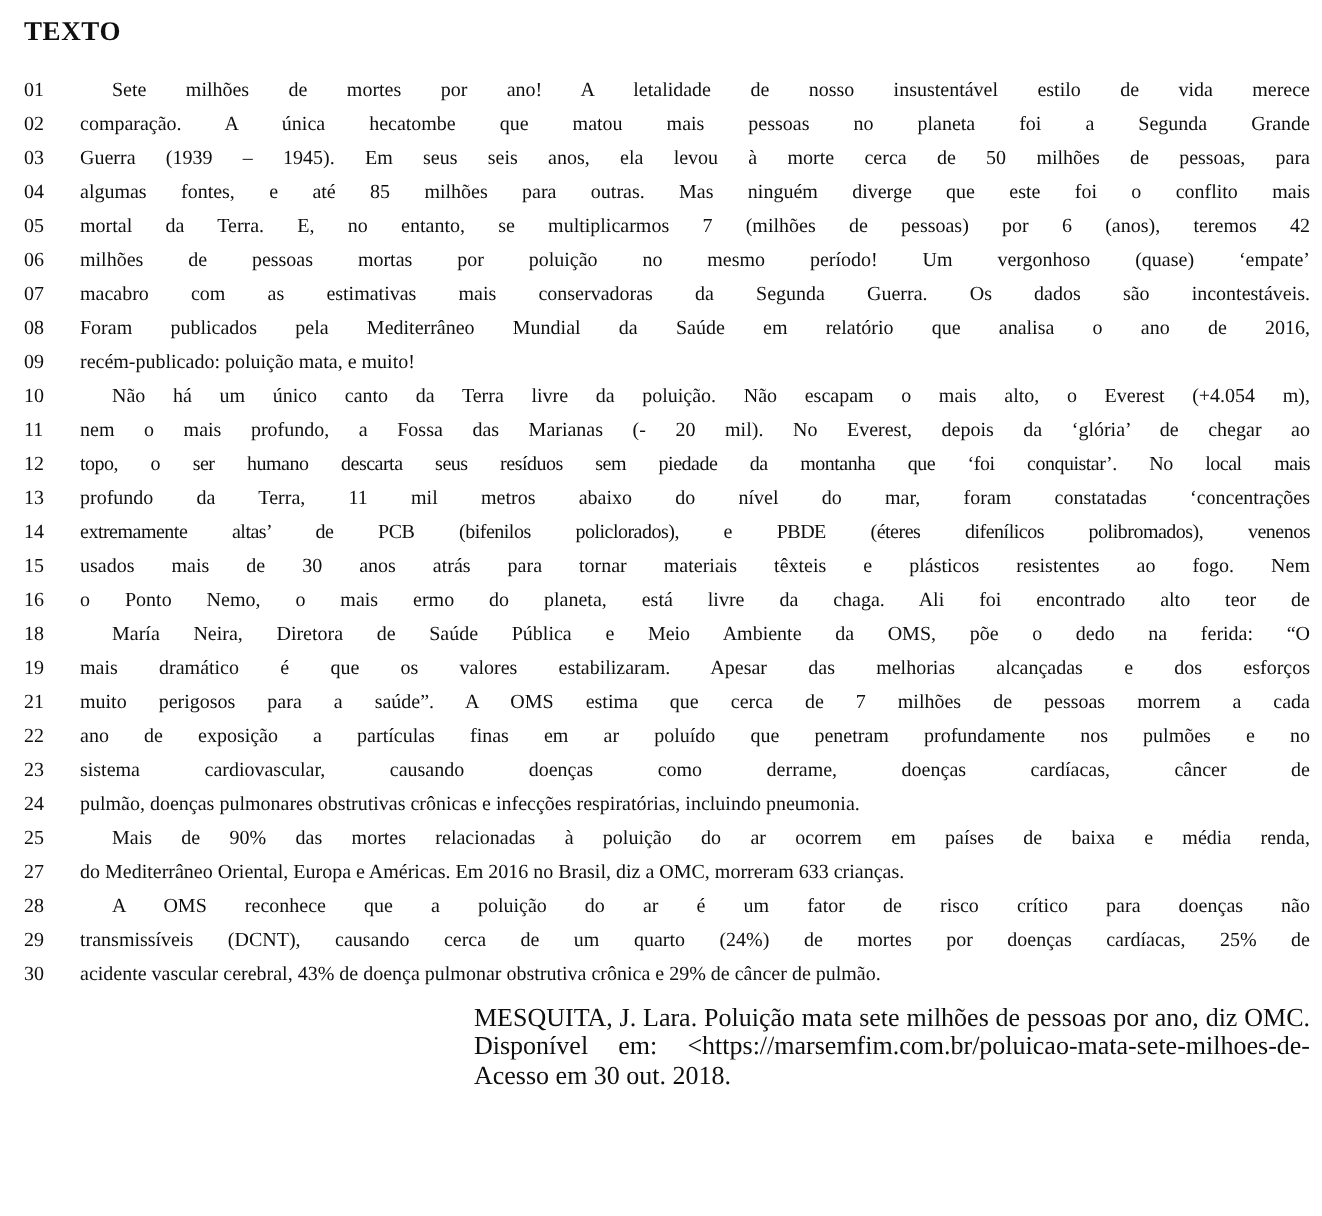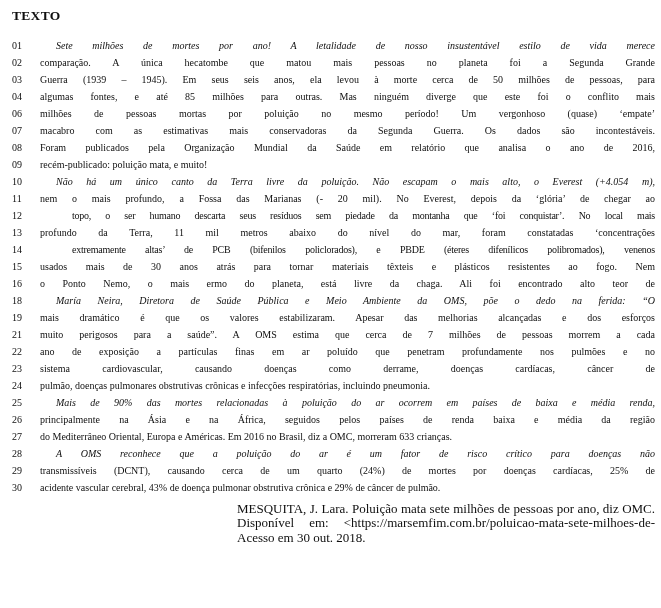--- a/index.html
+++ b/index.html
@@ -42,26 +42,26 @@
   .line-text {
     flex: 1 1 auto;
     min-width: 0;
     height: 17px;
     overflow: hidden;
     text-align: justify;
     -moz-text-align-last: justify;
     text-align-last: justify;
     padding-right: 2px;
   }
-  .line-text.ps { text-indent: 16px; font-style: italic; }
+  .line-text.ps { text-indent: 16px; }
   .line-text.pe {
     -moz-text-align-last: left;
     text-align-last: left;
   }
-  .line-text.tight { letter-spacing: -0.25px; margin-left: 32px; }
+  .line-text.tight { letter-spacing: -0.25px; }
   .citation {
     width: 418px;
     margin-left: auto;
     margin-right: 2px;
     margin-top: 6px;
   }
   .cit-line {
     font-size: 13px;
     line-height: 14.4px;
     height: 14.4px;
@@ -91,30 +91,34 @@
       </div>
       <div class="line-row">
         <span class="line-num">03</span>
         <span class="line-text">Guerra (1939 – 1945). Em seus seis anos, ela levou à morte cerca de 50 milhões de pessoas, para</span>
       </div>
       <div class="line-row">
         <span class="line-num">04</span>
         <span class="line-text">algumas fontes, e até 85 milhões para outras. Mas ninguém diverge que este foi o conflito mais</span>
       </div>
       <div class="line-row">
+        <span class="line-num">05</span>
+        <span class="line-text">mortal da Terra. E, no entanto, se multiplicarmos 7 (milhões de pessoas) por 6 (anos), teremos 42</span>
+      </div>
+      <div class="line-row">
         <span class="line-num">06</span>
         <span class="line-text">milhões de pessoas mortas por poluição no mesmo período! Um vergonhoso (quase) ‘empate’</span>
       </div>
       <div class="line-row">
         <span class="line-num">07</span>
         <span class="line-text">macabro com as estimativas mais conservadoras da Segunda Guerra. Os dados são incontestáveis.</span>
       </div>
       <div class="line-row">
         <span class="line-num">08</span>
-        <span class="line-text">Foram publicados pela Organização Mundial da Saúde em relatório que analisa o ano de 2016,</span>
+        <span class="line-text">Foram publicados pela Mediterrâneo Mundial da Saúde em relatório que analisa o ano de 2016,</span>
       </div>
       <div class="line-row">
         <span class="line-num">09</span>
         <span class="line-text pe">recém-publicado: poluição mata, e muito!</span>
       </div>
       <div class="line-row">
         <span class="line-num">10</span>
         <span class="line-text ps">Não há um único canto da Terra livre da poluição. Não escapam o mais alto, o Everest (+4.054 m),</span>
       </div>
       <div class="line-row">
@@ -161,24 +165,20 @@
         <span class="line-num">23</span>
         <span class="line-text">sistema cardiovascular, causando doenças como derrame, doenças cardíacas, câncer de</span>
       </div>
       <div class="line-row">
         <span class="line-num">24</span>
         <span class="line-text pe">pulmão, doenças pulmonares obstrutivas crônicas e infecções respiratórias, incluindo pneumonia.</span>
       </div>
       <div class="line-row">
         <span class="line-num">25</span>
         <span class="line-text ps">Mais de 90% das mortes relacionadas à poluição do ar ocorrem em países de baixa e média renda,</span>
-      </div>
-      <div class="line-row">
-        <span class="line-num">26</span>
-        <span class="line-text">principalmente na Ásia e na África, seguidos pelos países de renda baixa e média da região</span>
       </div>
       <div class="line-row">
         <span class="line-num">27</span>
         <span class="line-text pe">do Mediterrâneo Oriental, Europa e Américas. Em 2016 no Brasil, diz a OMC, morreram 633 crianças.</span>
       </div>
       <div class="line-row">
         <span class="line-num">28</span>
         <span class="line-text ps">A OMS reconhece que a poluição do ar é um fator de risco crítico para doenças não</span>
       </div>
       <div class="line-row">

